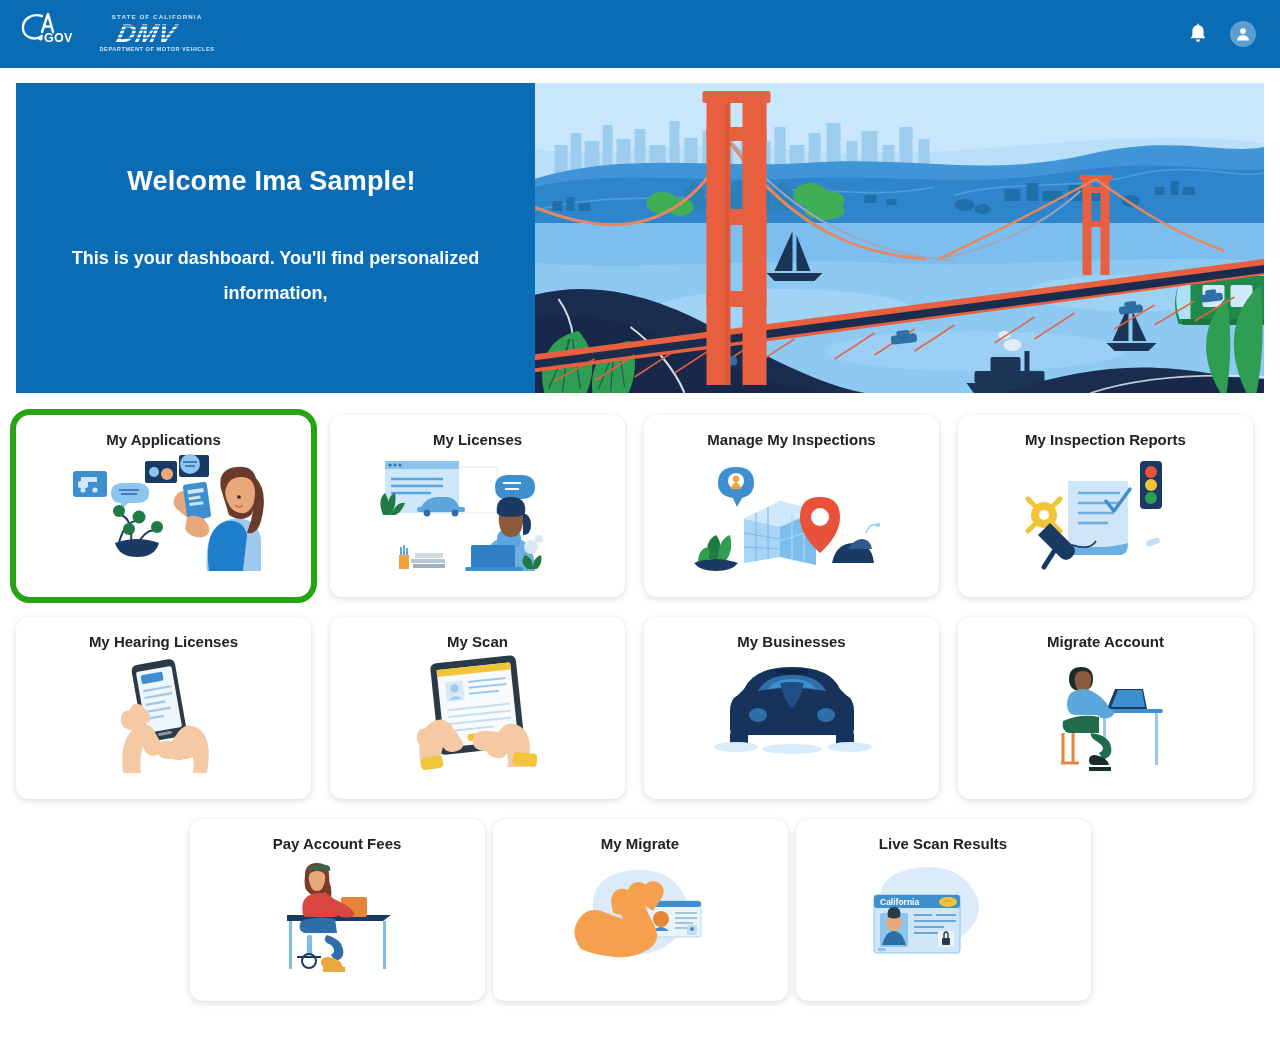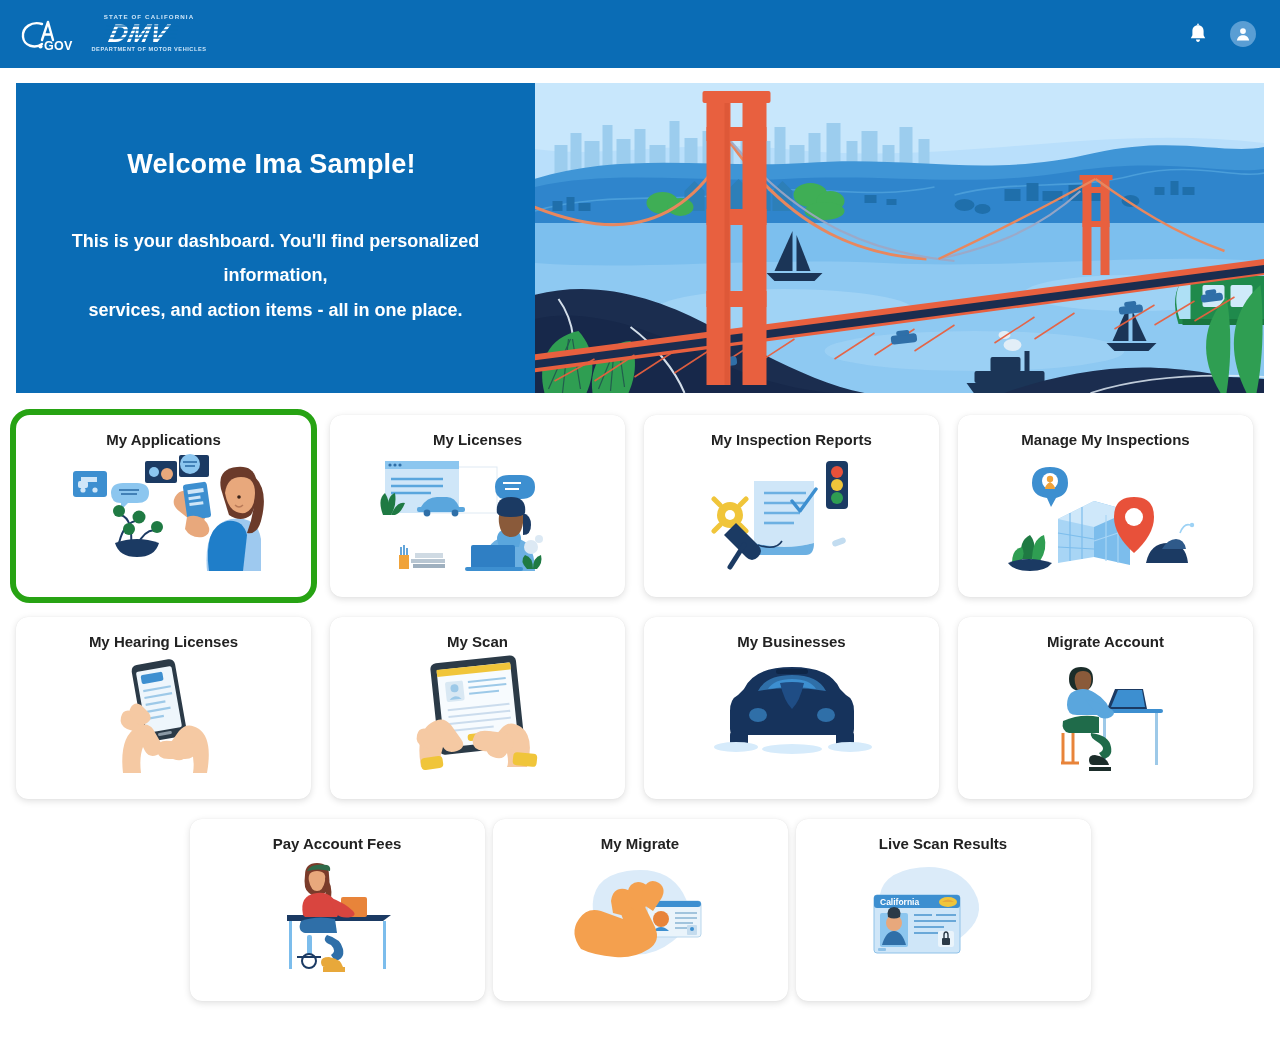--- a/index.html
+++ b/index.html
@@ -14,21 +14,21 @@
 
   
   .header {
     height: 68px;
     background: #0a6cb5;
     display: flex;
     align-items: center;
     padding: 0 24px 0 20px;
     position: relative;
   }
-  .brand-group { display: flex; align-items: flex-end; gap: 14px; }
+  .brand-group { display: flex; align-items: flex-start; gap: 22px; }
   .ca-gov-logo { display: block; }
   .dmv-logo { display: block; }
   .header-spacer { flex: 1; }
   .header-icons { display: flex; align-items: center; gap: 22px; }
   .bell-btn, .avatar-btn {
     background: none; border: none; padding: 0; cursor: pointer;
     display: flex; align-items: center; justify-content: center;
   }
   .avatar-circle {
     width: 26px; height: 26px; border-radius: 50%;
@@ -174,21 +174,20 @@
     </button>
   </div>
 </div>
 
 <div class="hero">
   <div class="hero-text-panel">
     <h1 class="hero-title">Welcome Ima Sample!</h1>
     <p class="hero-sub">
       <span>This is your dashboard. You'll find personalized information,</span>
       <br>
-      <span>services, and action items - all in one place.</span>
     </p>
   </div>
 
   <div class="hero-art">
     <svg viewBox="0 0 730 310" preserveAspectRatio="xMidYMid slice">
       <defs>
         <clipPath id="heroClip">
             <rect x="0" y="0" width="730" height="310"></rect>
           </clipPath>
       </defs>
@@ -530,54 +529,20 @@
           </g>
           <g fill="#dce9f4">
               <circle cx="158" cy="94" r="7"></circle>
               <circle cx="166" cy="86" r="4"></circle>
             </g>
         </svg>
       </div>
     </div>
 
     <div class="card">
-      <div class="card-title">My Inspection Reports</div>
-      <div class="card-art">
-        <svg width="200" height="118" viewBox="0 0 200 118">
-          <g>
-            <rect x="134" y="8" width="22" height="48" rx="4" fill="#1b3a63"></rect>
-            <circle cx="145" cy="19" r="6" fill="#e8513a"></circle>
-            <circle cx="145" cy="32" r="6" fill="#f0c53a"></circle>
-            <circle cx="145" cy="45" r="6" fill="#2f9e52"></circle>
-          </g>
-          <g>
-            <path d="M62 28 h60 v62 q-30 8 -60 0z" fill="#cfe6f8"></path>
-            <path d="M62 90 q30 8 60 0 q0 12 -8 12 h-52 q-8 0 -8 -12z" fill="#6cb0e2"></path>
-            <g stroke="#6cb0e2" stroke-width="2.6">
-                <path d="M72 40 h42"></path>
-                <path d="M72 50 h42"></path>
-                <path d="M72 60 h36"></path>
-                <path d="M72 70 h30"></path>
-              </g>
-            <path d="M100 48 l8 10 l16 -22" stroke="#3d8fd0" stroke-width="3.4" fill="none" stroke-linecap="round" stroke-linejoin="round"></path>
-          </g>
-          <g>
-            <circle cx="38" cy="62" r="13" fill="#f0c53a"></circle>
-            <circle cx="38" cy="62" r="5" fill="#ffffff"></circle>
-            <path d="M28 52 l-6 -6 M48 52 l6 -6 M28 72 l-6 6 M48 72 l6 6" stroke="#f0c53a" stroke-width="5" stroke-linecap="round"></path>
-            <path d="M44 70 l22 22 q6 6 0 12 q-6 6 -12 0 l-22 -22z" fill="#1b3a63"></path>
-            <path d="M52 92 l-14 22" stroke="#1b3a63" stroke-width="5" stroke-linecap="round"></path>
-            <path d="M66 92 q18 6 24 -4" stroke="#1b3a63" stroke-width="1.6" fill="none"></path>
-          </g>
-          <rect x="140" y="86" width="14" height="6" rx="3" fill="#c2dcf0" transform="rotate(-20 147 89)"></rect>
-        </svg>
-      </div>
-    </div>
-
-    <div class="card">
       <div class="card-title">Manage My Inspections</div>
       <div class="card-art">
         <svg width="200" height="118" viewBox="0 0 200 118">
           <g>
             <path d="M26 30 q0 -16 18 -16 q18 0 18 16 q0 12 -12 15 l-5 9 l-4 -9 q-15 -2 -15 -15z" fill="#3d8fd0"></path>
             <circle cx="44" cy="28" r="8" fill="#ffffff"></circle>
             <circle cx="44" cy="26" r="3.2" fill="#f0a33a"></circle>
             <path d="M44 29 q-5 3 -5 7 h10 q0 -4 -5 -7z" fill="#f0a33a"></path>
           </g>
           <g>
@@ -605,20 +570,54 @@
             <path d="M26 108 q0 -22 12 -26 q4 14 -4 26z" fill="#2f9e52"></path>
             <path d="M6 110 q0 -14 10 -16 q4 8 -2 16z" fill="#2f9e52"></path>
             <path d="M2 110 q20 -8 44 0 q-6 8 -22 8 q-16 0 -22 -8z" fill="#1b3a63"></path>
           </g>
           <g>
             <path d="M140 110 q4 -20 22 -20 q18 0 20 20z" fill="#1b3a63"></path>
             <path d="M156 96 q6 -10 14 -10 q8 0 10 10z" fill="#2f5a8a"></path>
             <path d="M174 80 q4 -10 10 -8" stroke="#9dd2f5" stroke-width="1.6" fill="none"></path>
             <circle cx="186" cy="72" r="2.2" fill="#9dd2f5"></circle>
           </g>
+        </svg>
+      </div>
+    </div>
+
+    <div class="card">
+      <div class="card-title">My Inspection Reports</div>
+      <div class="card-art">
+        <svg width="200" height="118" viewBox="0 0 200 118">
+          <g>
+            <rect x="134" y="8" width="22" height="48" rx="4" fill="#1b3a63"></rect>
+            <circle cx="145" cy="19" r="6" fill="#e8513a"></circle>
+            <circle cx="145" cy="32" r="6" fill="#f0c53a"></circle>
+            <circle cx="145" cy="45" r="6" fill="#2f9e52"></circle>
+          </g>
+          <g>
+            <path d="M62 28 h60 v62 q-30 8 -60 0z" fill="#cfe6f8"></path>
+            <path d="M62 90 q30 8 60 0 q0 12 -8 12 h-52 q-8 0 -8 -12z" fill="#6cb0e2"></path>
+            <g stroke="#6cb0e2" stroke-width="2.6">
+                <path d="M72 40 h42"></path>
+                <path d="M72 50 h42"></path>
+                <path d="M72 60 h36"></path>
+                <path d="M72 70 h30"></path>
+              </g>
+            <path d="M100 48 l8 10 l16 -22" stroke="#3d8fd0" stroke-width="3.4" fill="none" stroke-linecap="round" stroke-linejoin="round"></path>
+          </g>
+          <g>
+            <circle cx="38" cy="62" r="13" fill="#f0c53a"></circle>
+            <circle cx="38" cy="62" r="5" fill="#ffffff"></circle>
+            <path d="M28 52 l-6 -6 M48 52 l6 -6 M28 72 l-6 6 M48 72 l6 6" stroke="#f0c53a" stroke-width="5" stroke-linecap="round"></path>
+            <path d="M44 70 l22 22 q6 6 0 12 q-6 6 -12 0 l-22 -22z" fill="#1b3a63"></path>
+            <path d="M52 92 l-14 22" stroke="#1b3a63" stroke-width="5" stroke-linecap="round"></path>
+            <path d="M66 92 q18 6 24 -4" stroke="#1b3a63" stroke-width="1.6" fill="none"></path>
+          </g>
+          <rect x="140" y="86" width="14" height="6" rx="3" fill="#c2dcf0" transform="rotate(-20 147 89)"></rect>
         </svg>
       </div>
     </div>
   </div>
 
   <div class="row">
 
     <div class="card">
       <div class="card-title">My Hearing Licenses</div>
       <div class="card-art">

